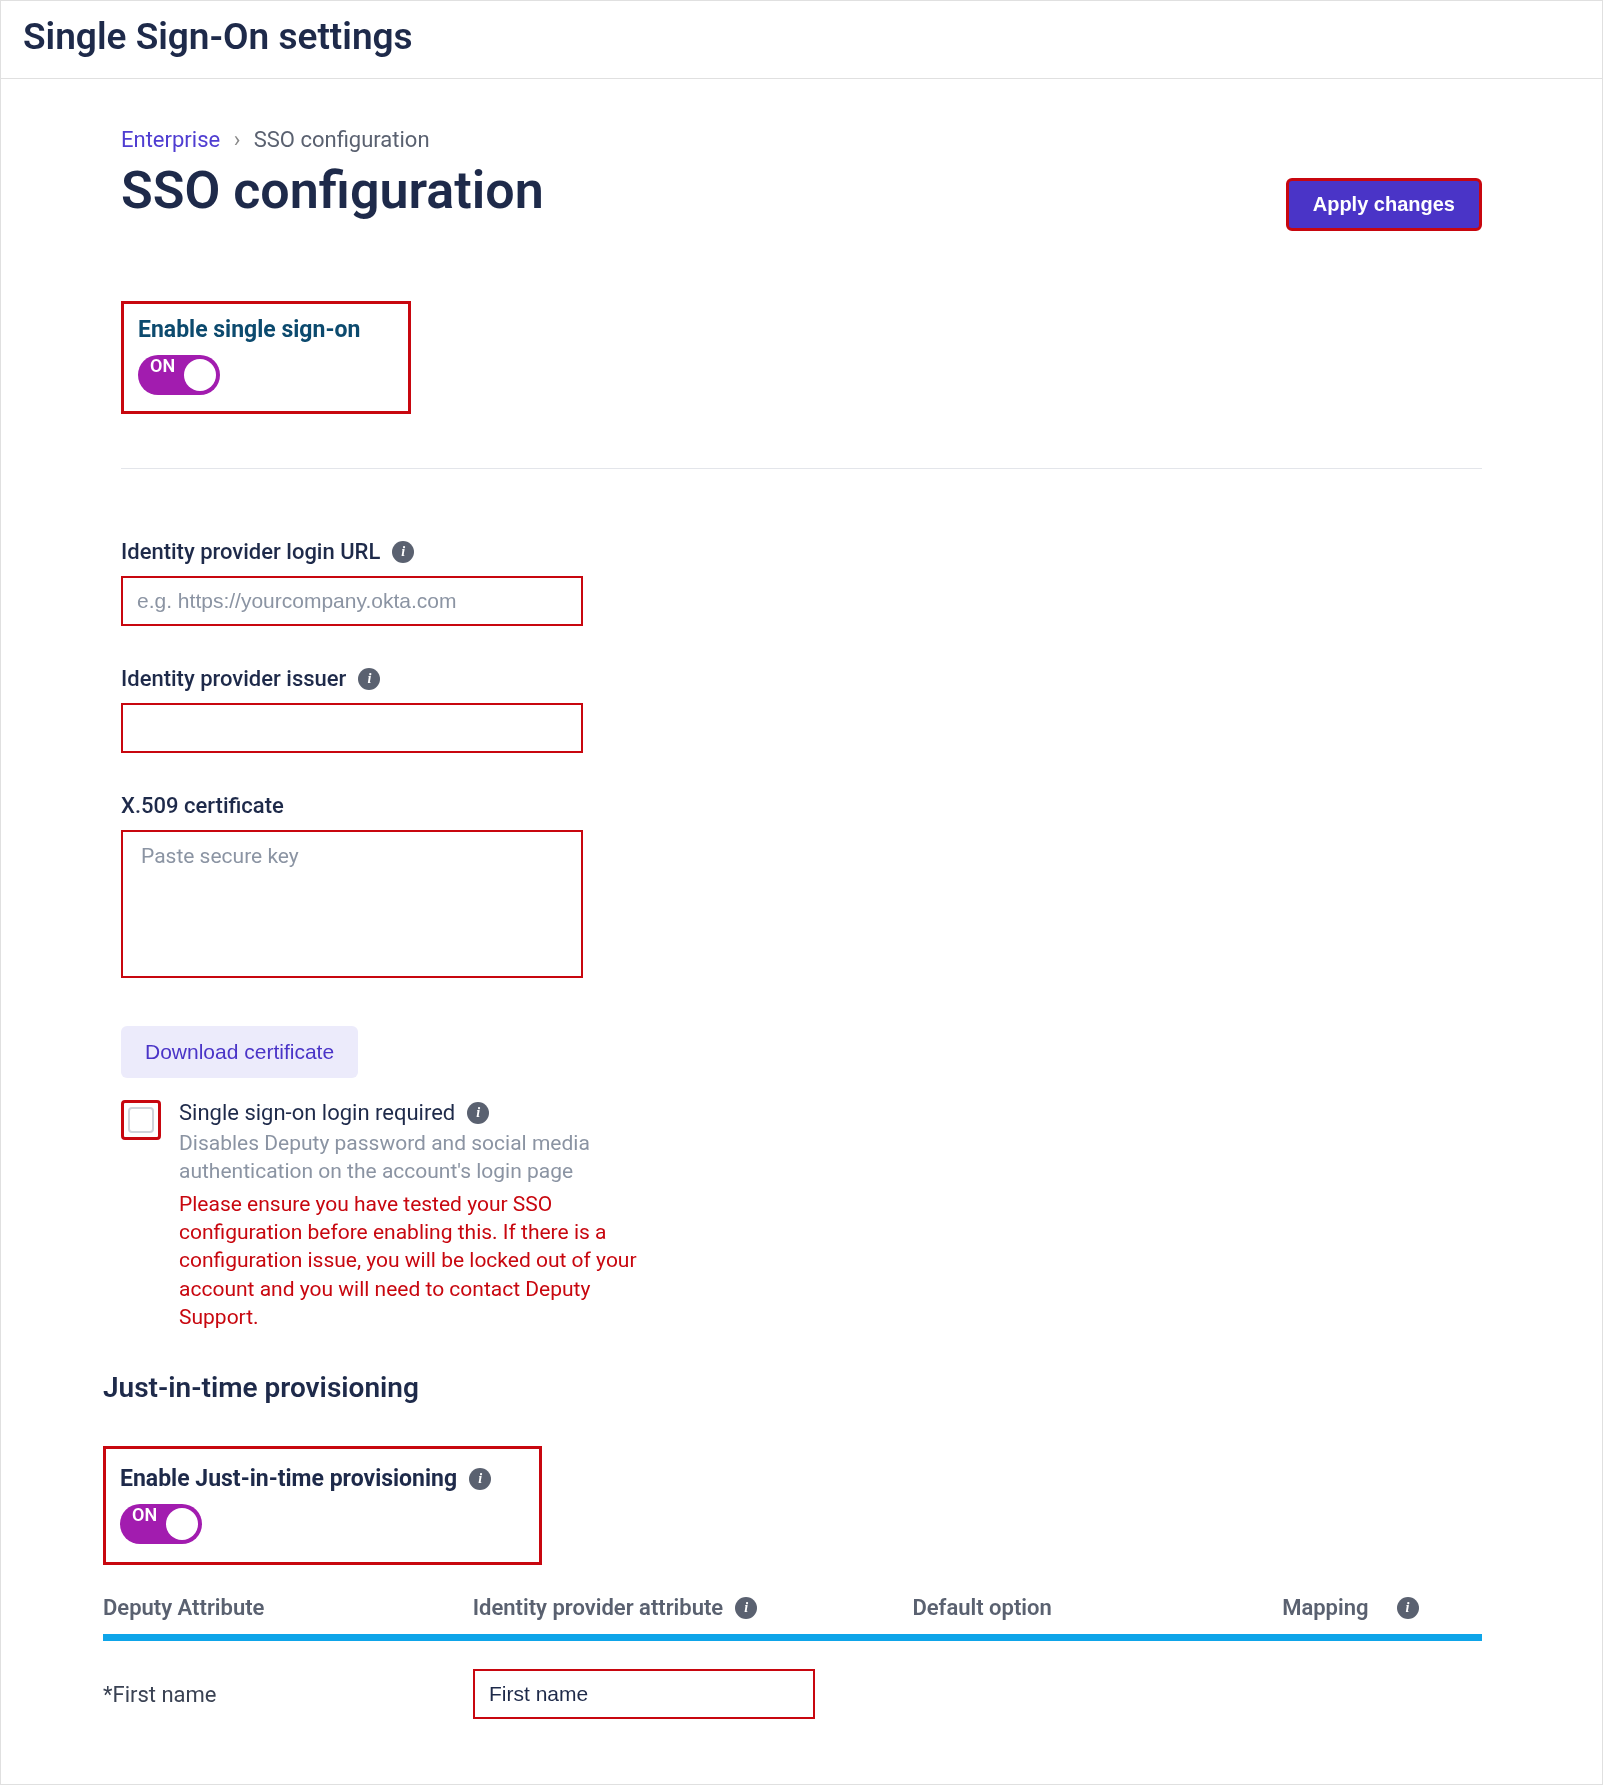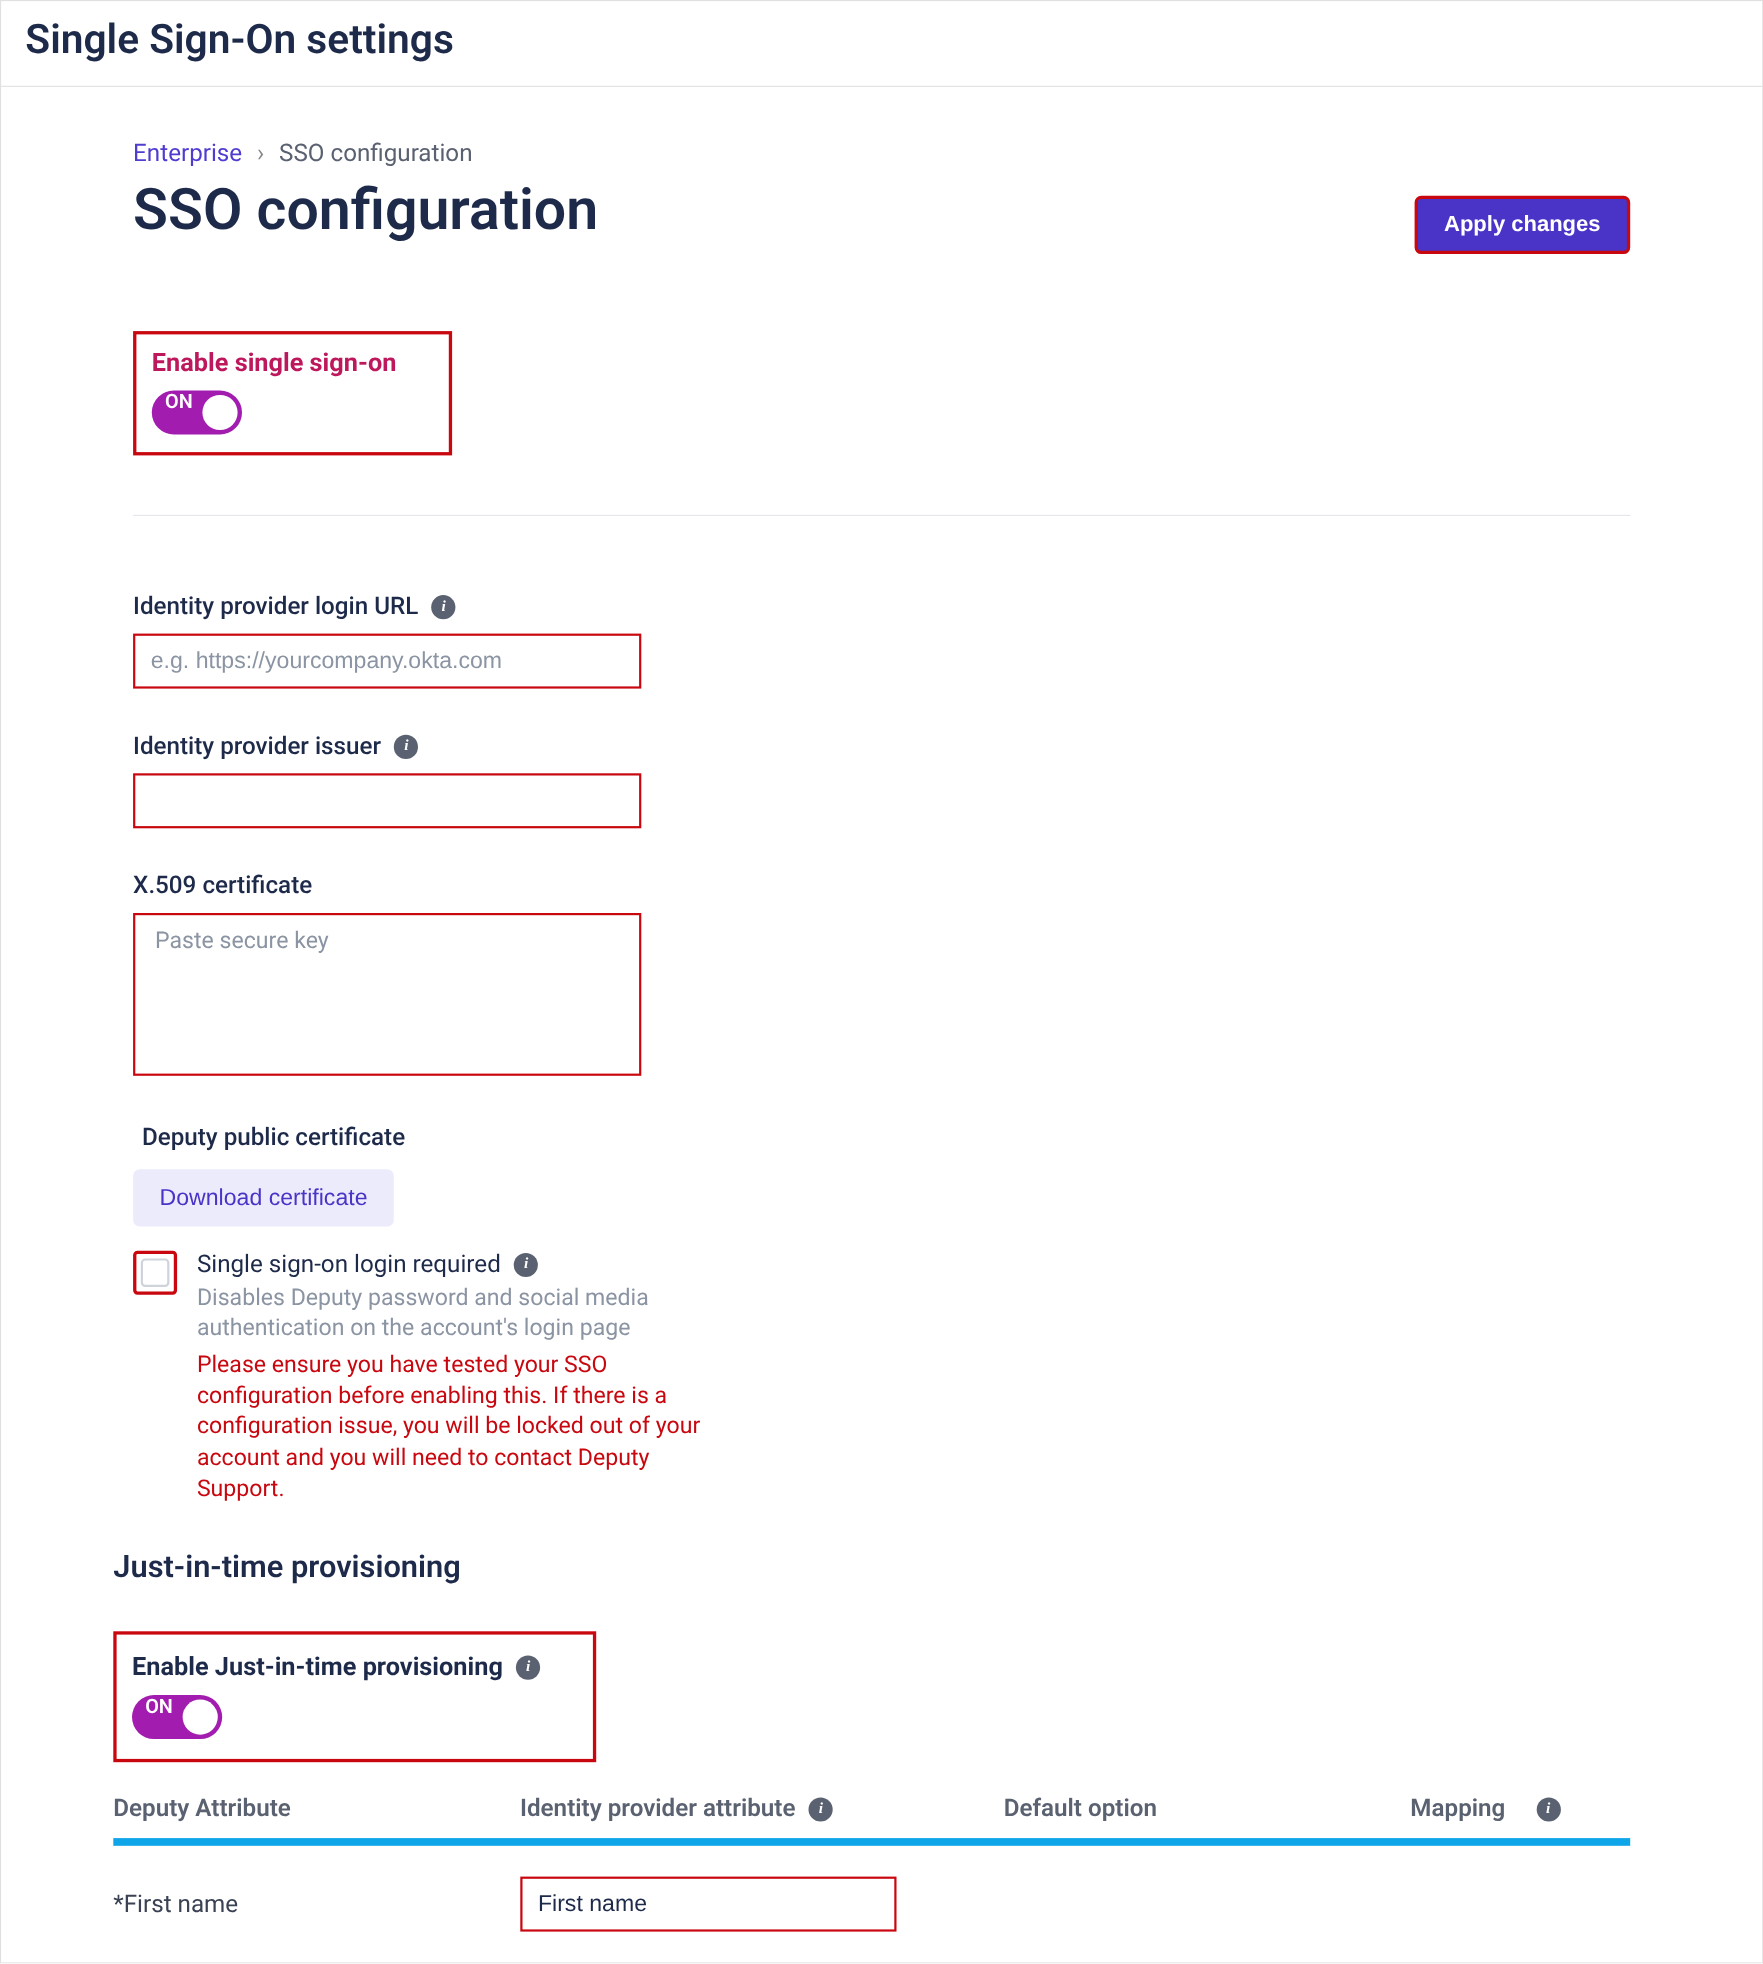--- a/index.html
+++ b/index.html
@@ -59,21 +59,21 @@
     border: 3px solid #c8070f;
   }
   .enable-sso-box {
     display: inline-block;
     padding: 12px 48px 16px 14px;
     margin-bottom: 54px;
   }
   .toggle-label {
     font-size: 23px;
     font-weight: 700;
-    color: #be185d;
+    color: #0c4a6e;
     margin-bottom: 12px;
     display: block;
   }
   .toggle {
     width: 82px;
     height: 40px;
     background: #a21caf;
     border-radius: 20px;
     position: relative;
     color: #fff;
@@ -293,23 +293,20 @@
     </div>
 
     <div class="field-group">
       <div class="field-label">
         <span>X.509 certificate</span>
       </div>
       <textarea class="textarea-input" placeholder="Paste secure key" style=""></textarea>
     </div>
 
     <div class="field-group">
-      <div class="field-label" style="margin-left:8px">
-        <span>Deputy public certificate</span>
-      </div>
       <button class="download-btn">Download certificate</button>
 
       <div class="checkbox-row">
         <div class="checkbox-outer">
           <div class="checkbox-inner"></div>
         </div>
         <div class="checkbox-texts">
           <div class="cb-label">
             <span>Single sign-on login required</span>
             <span class="info-icon"></span>

